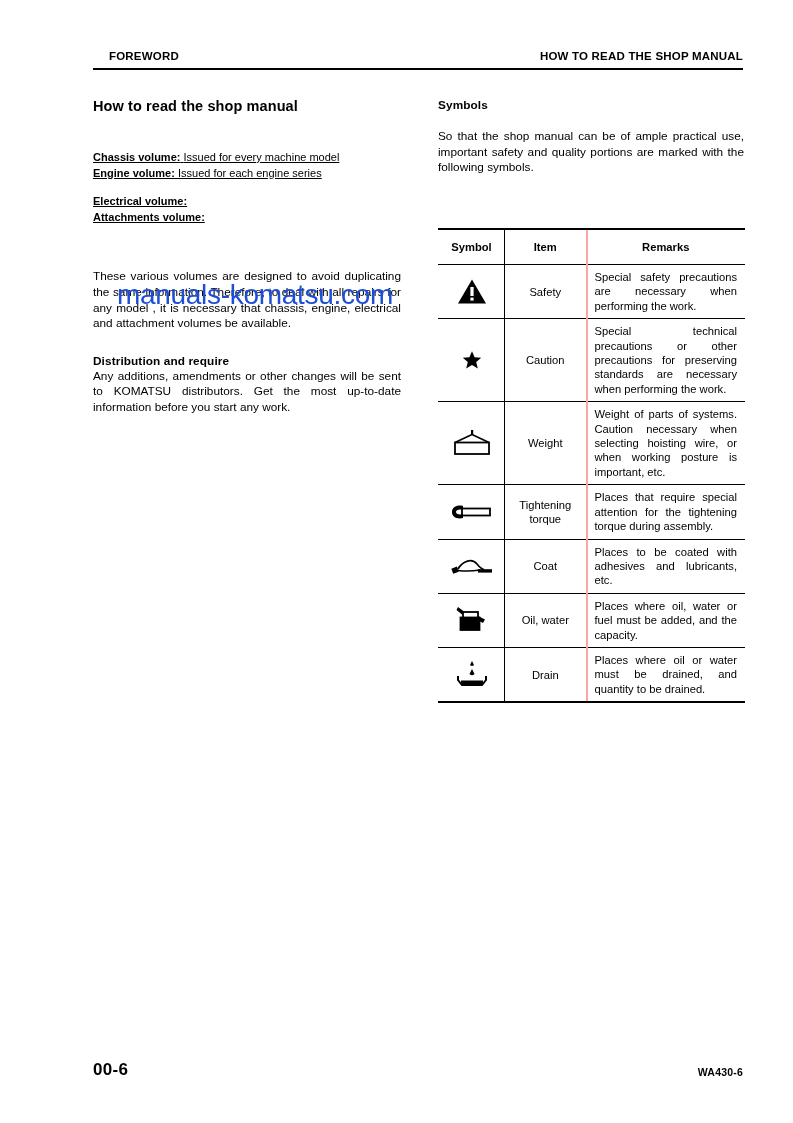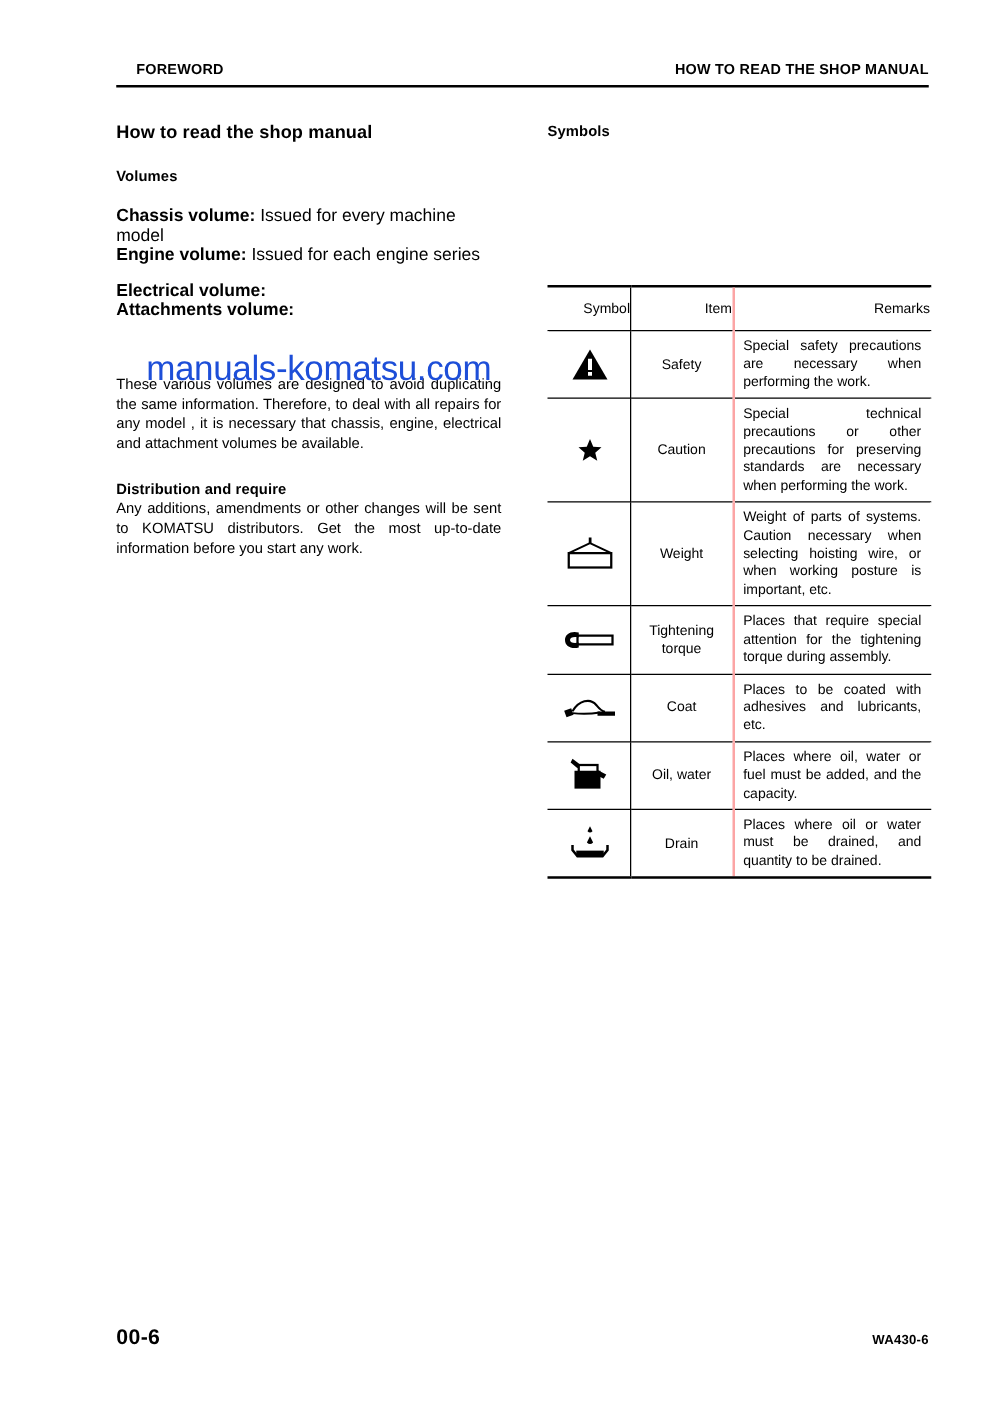--- a/index.html
+++ b/index.html
@@ -90,22 +90,23 @@
     line-height: 15.6px;
     text-align: justify;
     text-justify: inter-word;
   }
 
   .gap-sm { height: 13px; }
   .gap-md { height: 16px; }
   .gap-lg { height: 22px; }
 
   .defline {
-    font-size: 14px;
+    font-size: 11px;
     line-height: 15.6px;
+    text-decoration: underline;
   }
   .defline b { font-weight: bold; }
 
   
   .watermark {
     position: absolute;
     left: 117px;
     top: 279px;
     font-size: 28px;
     font-weight: normal;
@@ -130,23 +131,24 @@
   .sym-table col.c-rem  { width: 158px; }
 
   .sym-table td, .sym-table th {
     border: 1px solid #000;
     padding: 0;
     vertical-align: middle;
     font-weight: normal;
   }
   .sym-table thead th {
     height: 34px;
-    text-align: right;
+    text-align: center;
     font-size: 11.2px;
     border-top: 2px solid #000;
+    font-weight: bold;
   }
   .sym-table .cell-sym {
     text-align: center;
   }
   .sym-table .cell-item {
     text-align: center;
     font-size: 11.2px;
     line-height: 14px;
     padding: 6px 2px;
   }
@@ -205,21 +207,20 @@
   <div class="runhead">
     <span class="rh-left">FOREWORD</span>
     <span class="rh-right">HOW TO READ THE SHOP MANUAL</span>
   </div>
   <div class="runhead-rule"></div>
 
   <div class="col-left">
 
     <h1 class="section-title">How to read the shop manual</h1>
 
-    <h2 class="sub-title">Volumes</h2>
 
     <div class="gap-md"></div>
 
     <div class="defline">
       <b>Chassis volume:</b>
       <span>Issued for every machine model</span>
     </div>
     <div class="defline">
       <b>Engine volume:</b>
       <span>Issued for each engine series</span>
@@ -241,20 +242,21 @@
 
     <div class="gap-lg"></div>
 
     <h2 class="sub-title">Distribution and require</h2>
     <p class="body">Any additions, amendments or other changes will be sent to KOMATSU distributors.  Get the most up-to-date information before you start any work.</p>
   </div>
 
   <div class="col-right">
     <h2 class="sub-title">Symbols</h2>
     <div class="gap-md"></div>
+    <p class="body">So that the shop manual can be of ample practical use, important safety and quality portions are marked with the following symbols.</p>
   </div>
 
   <table class="sym-table">
     <colgroup>
       <col class="c-sym">
         <col class="c-item">
         <col class="c-rem">
     </colgroup>
     <thead>
       <tr>

